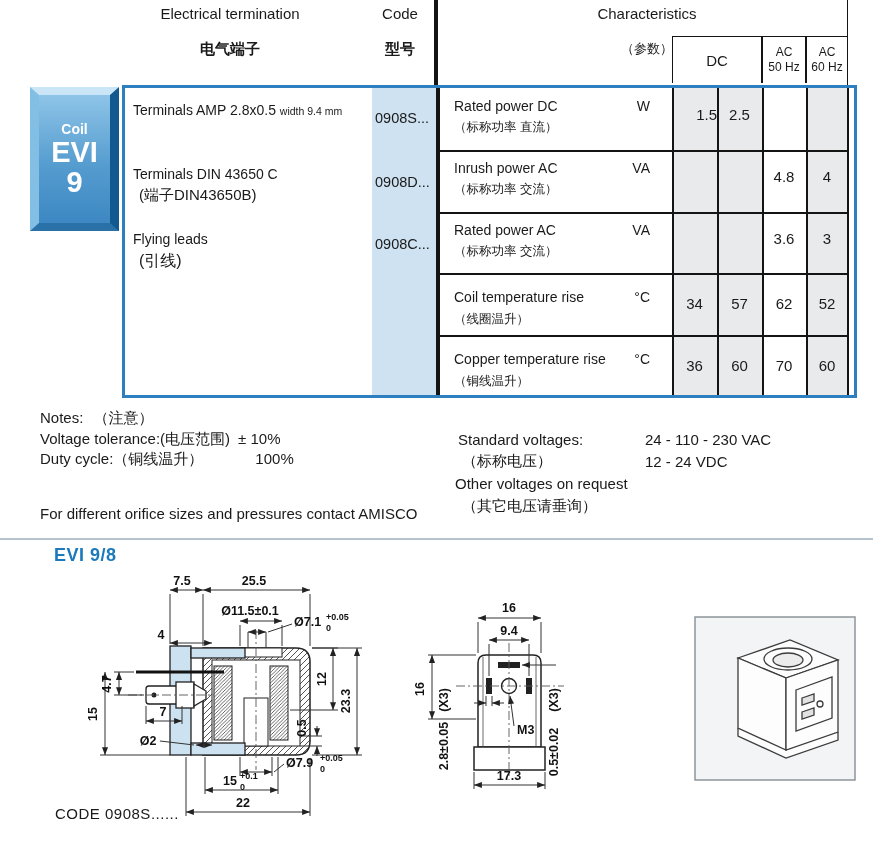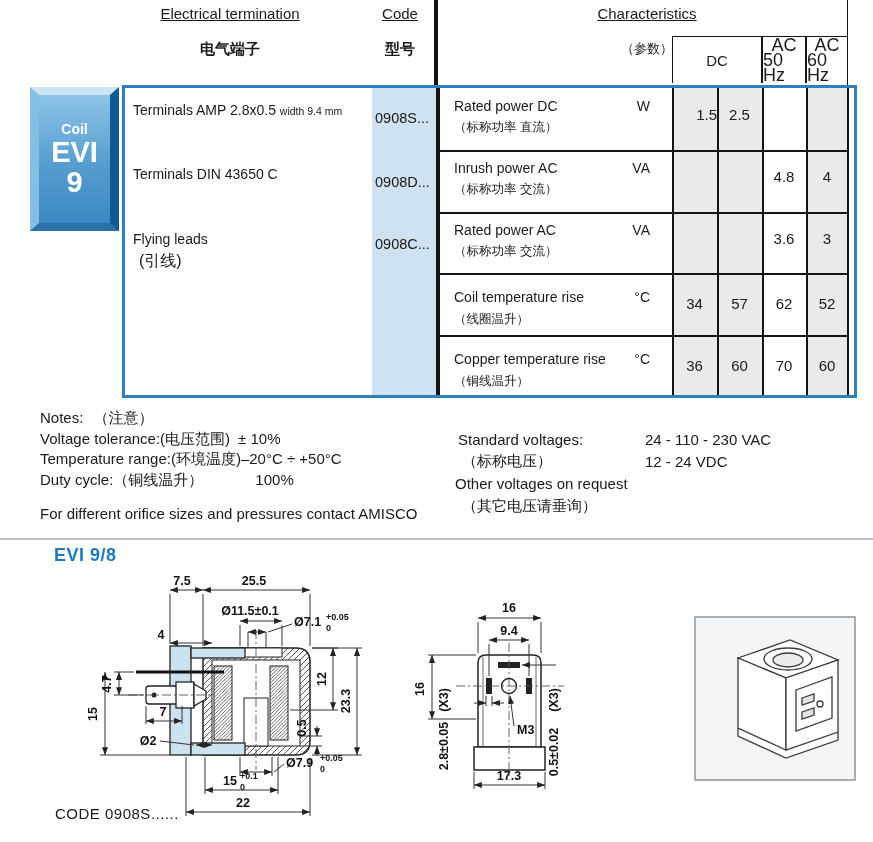--- a/index.html
+++ b/index.html
@@ -1,25 +1,25 @@
 <!DOCTYPE html>
 <html><head>
 <meta charset="utf-8">
 <style>
   html,body{margin:0;padding:0;background:#fff;}
   .page{position:relative;width:873px;height:842px;background:#fff;overflow:hidden;
         font-family:"Liberation Sans","DejaVu Sans",sans-serif;color:#1a1a1a;}
   
   .hdr-block{position:absolute;text-align:center;}
-  .hdr-en{font-size:15px;text-decoration:underline;}
+  .hdr-en{font-size:15px;}
   .hdr-cn{font-size:15px;font-weight:bold;margin-top:18px;}
   .vline{position:absolute;background:#141414;}
   .subhdr{position:absolute;top:36px;height:47px;border:1.6px solid #141414;border-bottom:none;
           display:flex;flex-direction:column;align-items:center;justify-content:center;
-          font-size:18px;line-height:15px;box-sizing:border-box;background:#fff;}
+          font-size:12px;line-height:15px;box-sizing:border-box;background:#fff;}
   
   .tbody{position:absolute;left:122px;top:85px;width:735px;height:313px;
          border:3px solid #2d7fc0;box-sizing:border-box;background:#fff;}
   .col-bg{position:absolute;top:0;height:307px;}
   .rowline{position:absolute;left:311px;width:413px;height:1.6px;background:#141414;}
   .bvline{position:absolute;top:0;height:307px;width:1.6px;background:#141414;}
   .term-entry{position:absolute;left:8px;width:235px;}
   .term-en{font-size:14px;}
   .term-note{font-size:10.5px;}
   .term-cn{font-size:15px;margin-left:6px;margin-top:4px;}
@@ -111,20 +111,21 @@
     <div class="rowline" style="top:247px;"></div>
 
     <div class="term-entry" style="top:14px;">
       <div class="term-en">
         <span>Terminals AMP 2.8x0.5</span>
         <span class="term-note">width 9.4 mm</span>
       </div>
     </div>
     <div class="term-entry" style="top:78px;">
       <div class="term-en">Terminals DIN 43650 C</div>
+      <div class="term-cn">(端子DIN43650B)</div>
     </div>
     <div class="term-entry" style="top:143px;">
       <div class="term-en">Flying leads</div>
       <div class="term-cn" style="font-size:16px;">(引线)</div>
     </div>
 
     <div class="code-cell" style="top:22px;">0908S...</div>
     <div class="code-cell" style="top:86px;">0908D...</div>
     <div class="code-cell" style="top:148px;">0908C...</div>
 
@@ -175,23 +176,20 @@
     </div>
   </div>
 
   <div class="notes-left">
     <div class="note-title">
       <span>Notes:</span>
       <span style="margin-left:6px;">（注意）</span>
     </div>
     <div class="note-line">
       <span>Voltage tolerance:</span><span>(电压范围)</span><span class="note-val">± 10%</span>
-    </div>
-    <div class="note-line">
-      <span>Temperature range:</span><span>(环境温度)</span><span class="note-val" style="margin-left:0;">–20°C ÷ +50°C</span>
     </div>
     <div class="note-line duty">
       <span>Duty cycle:</span><span>（铜线温升）</span><span class="note-val">100%</span>
     </div>
   </div>
   <div class="notes-footer">For different orifice sizes and pressures contact AMISCO</div>
 
   <div class="nr" style="left:458px;top:431px;">Standard voltages:</div>
   <div class="nr" style="left:462px;top:452px;">（标称电压）</div>
   <div class="nr" style="left:645px;top:431px;">24 - 110 - 230 VAC</div>

